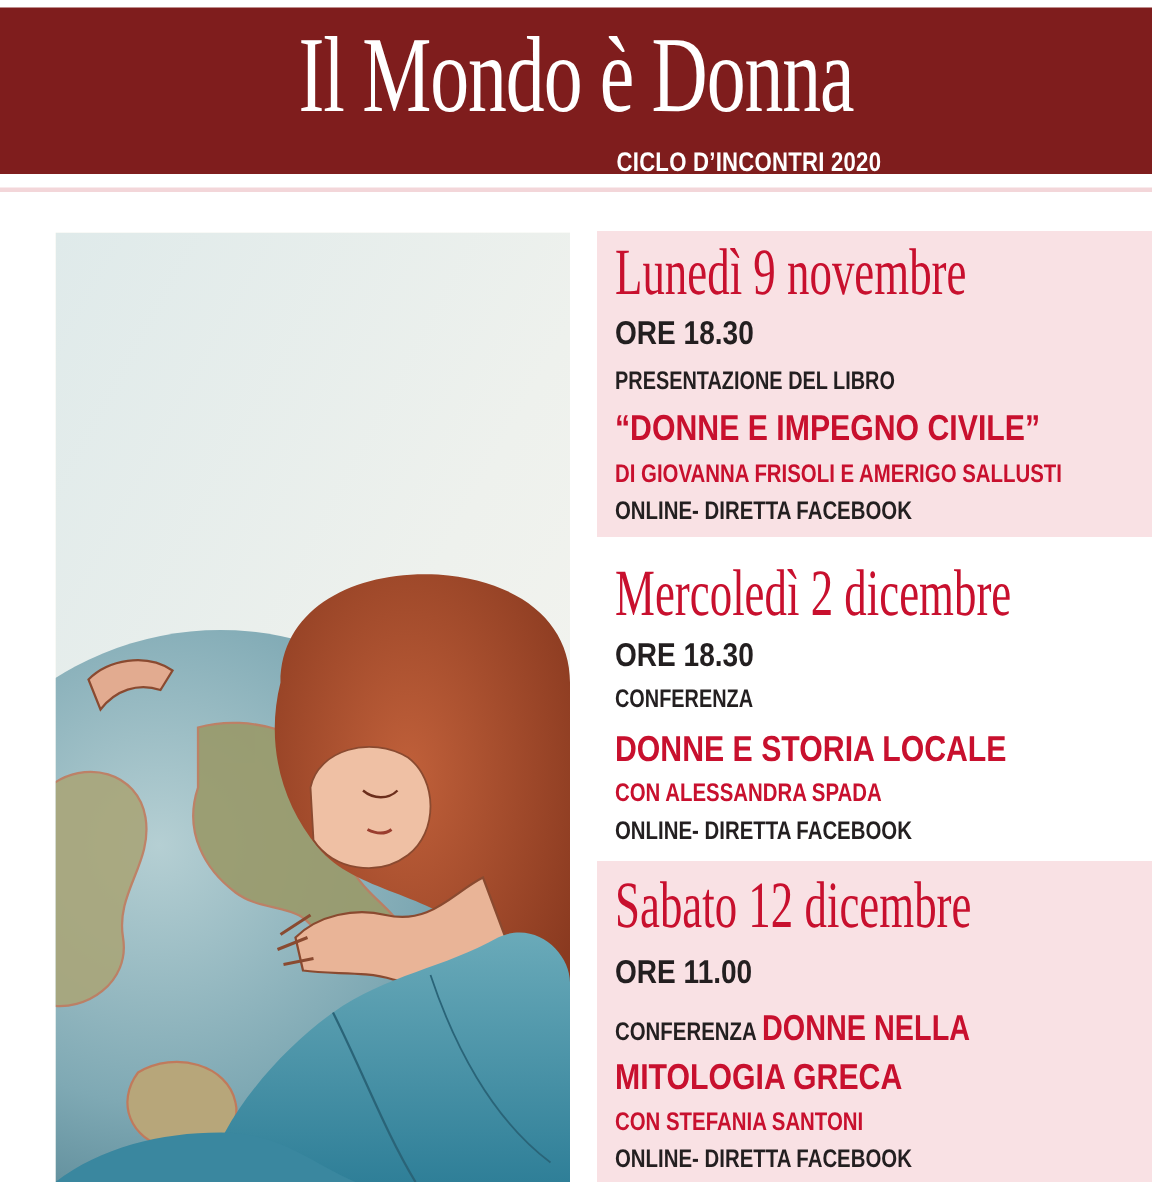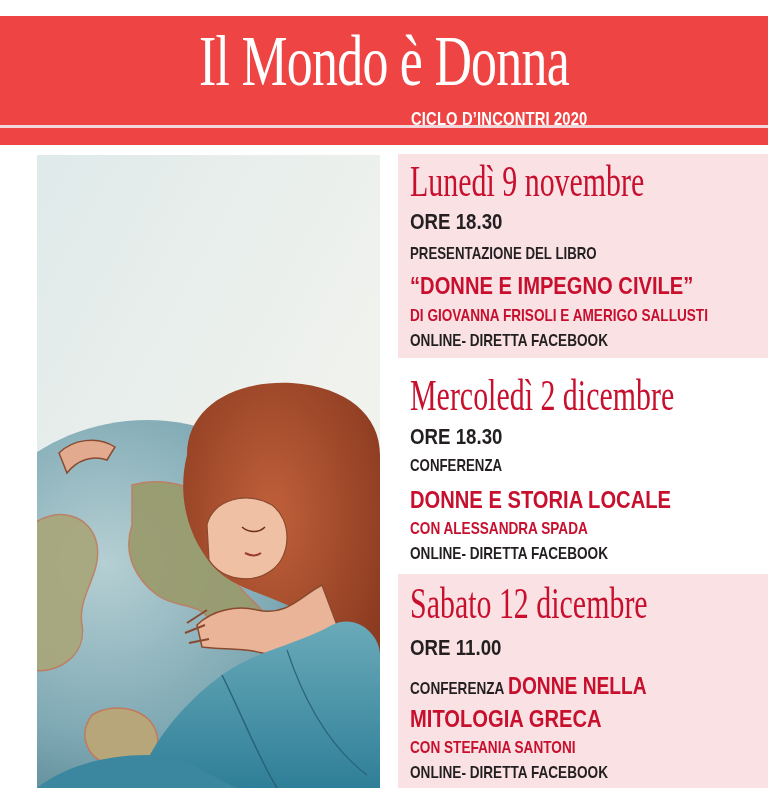--- a/index.html
+++ b/index.html
@@ -1,21 +1,21 @@
 <!DOCTYPE html>
 <html><head>
   <meta charset="utf-8">
   <style>
     * { box-sizing: border-box; margin: 0; padding: 0; }
     html, body { width: 768px; height: 788px; overflow: hidden; background: #ffffff; }
     body { position: relative; font-family: "Liberation Sans", sans-serif; }
 
     .header {
-      position: absolute; left: 0; top: 16px; width: 768px; height: 129px;
-      background: #ef4444;
+      position: absolute; left: 0; top: 5px; width: 768px; height: 111px;
+      background: #7f1d1d;
     }
     .header-title {
       position: absolute; left: 0; width: 768px; top: 2px; text-align: center;
       font-family: "Liberation Serif", serif; color: #ffffff;
       font-size: 72px; line-height: 86px; letter-spacing: -1px;
       transform: scaleX(0.72); transform-origin: 50% 50%;
       white-space: nowrap;
     }
     .header-subtitle {
       position: absolute; left: 411px; top: 92px;

